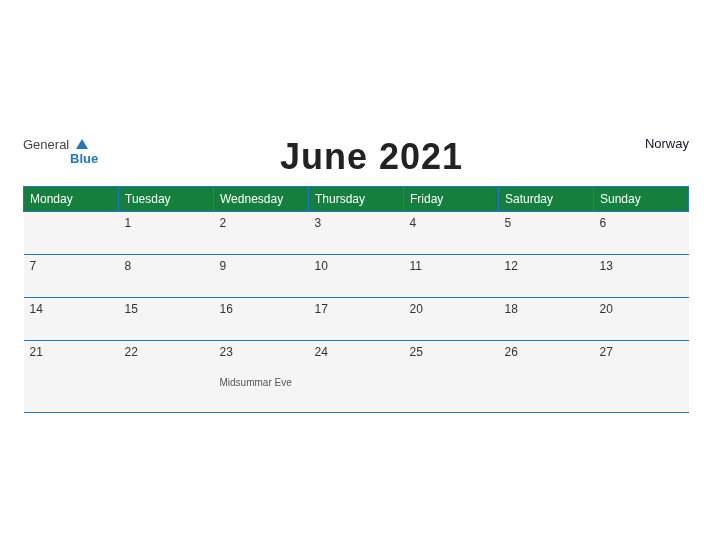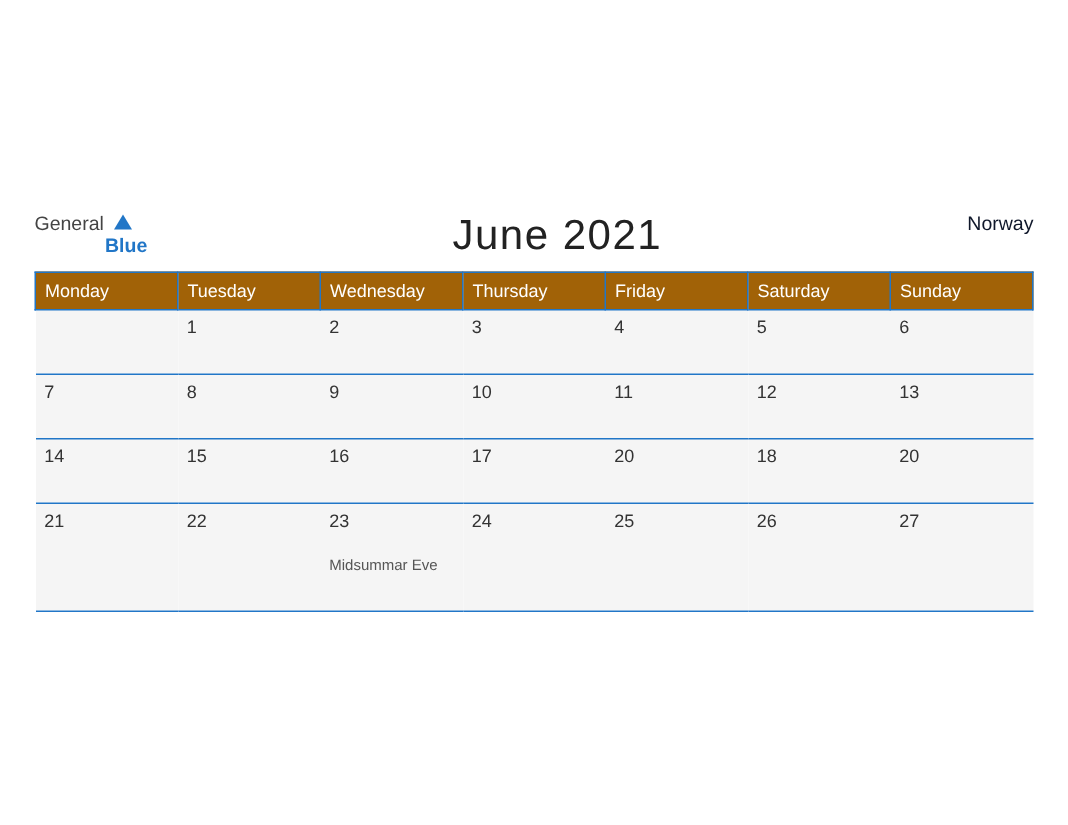--- a/index.html
+++ b/index.html
@@ -38,35 +38,35 @@
       display: inline-block;
       width: 0;
       height: 0;
       border-left: 6px solid transparent;
       border-right: 6px solid transparent;
       border-bottom: 10px solid #2176c7;
       margin-left: 2px;
       vertical-align: middle;
     }
     .calendar-title {
-      font-size: 28px;
+      font-size: 36px;
       color: #222;
-      font-weight: normal;
+      font-weight: bold;
       letter-spacing: 1px;
     }
     .country-label {
       font-size: 13px;
       color: #0f172a;
     }
     .calendar-grid {
       width: 100%;
       border-collapse: collapse;
     }
     .calendar-grid thead tr th {
-      background-color: #a16207;
+      background-color: #15803d;
       color: #fff;
       font-size: 12px;
       font-weight: normal;
       padding: 5px 6px;
       text-align: left;
       border: 1px solid #2176c7;
     }
     .calendar-grid tbody tr {
       border-bottom: 1.5px solid #2176c7;
     }

